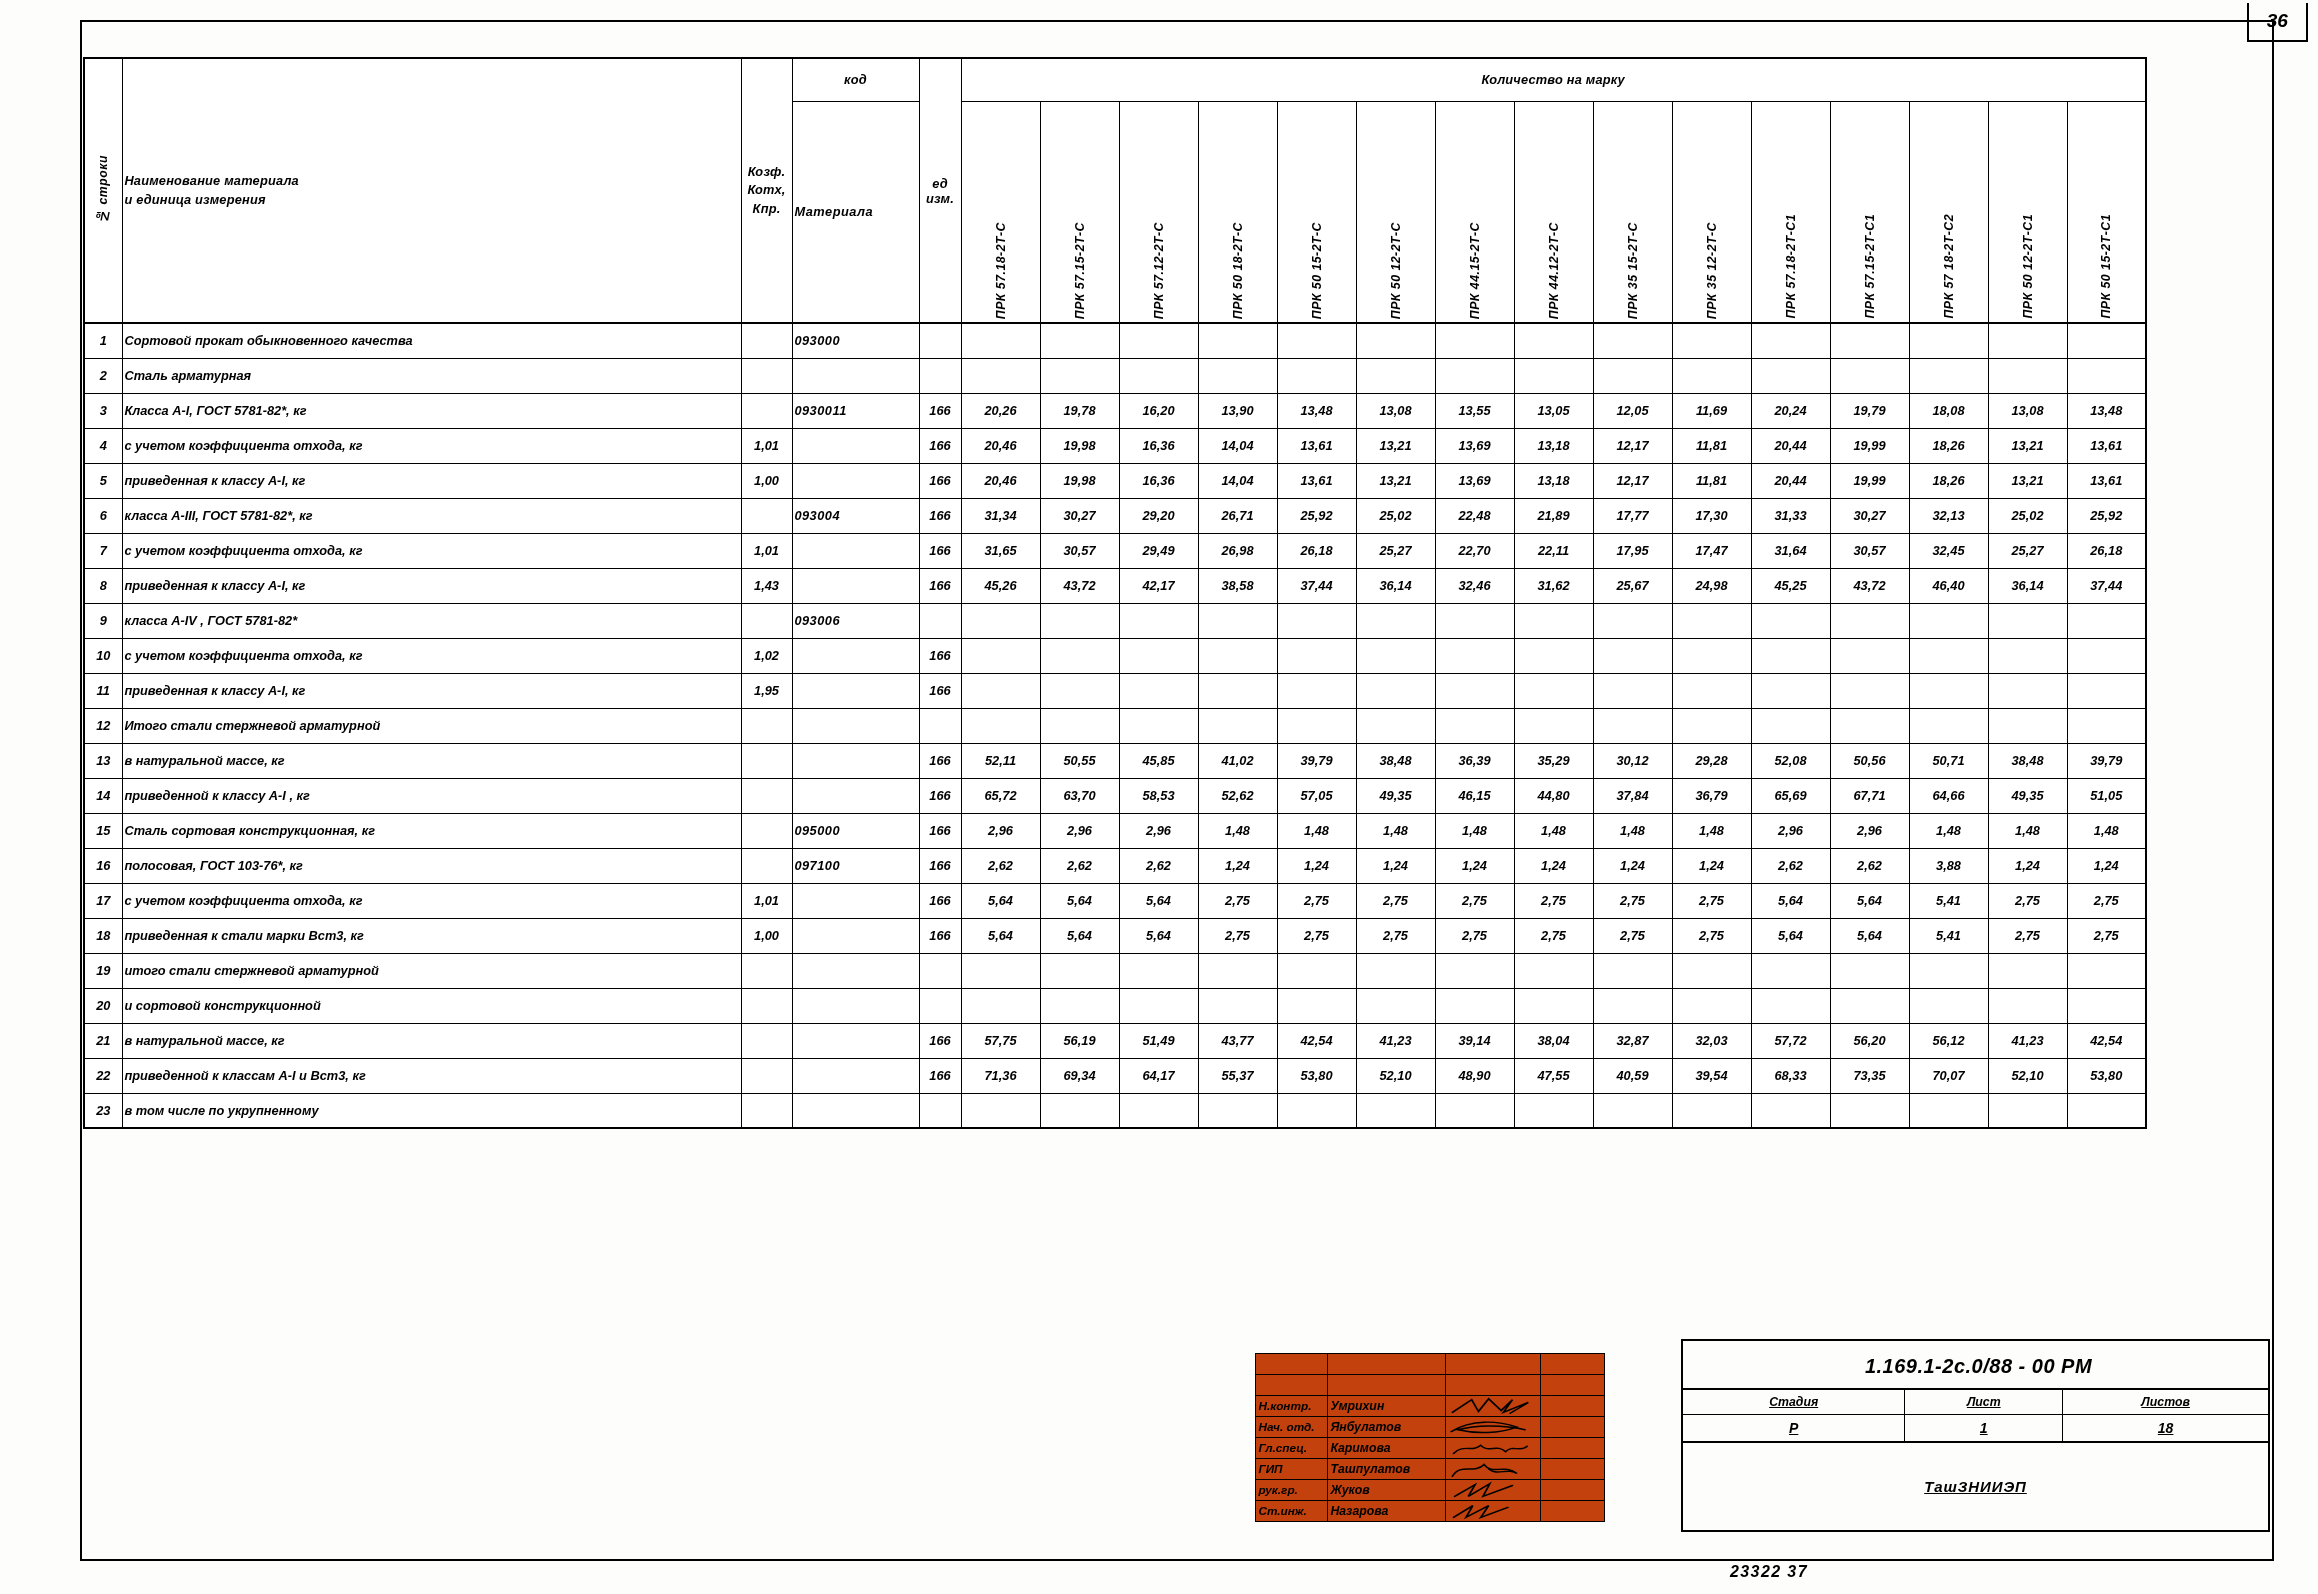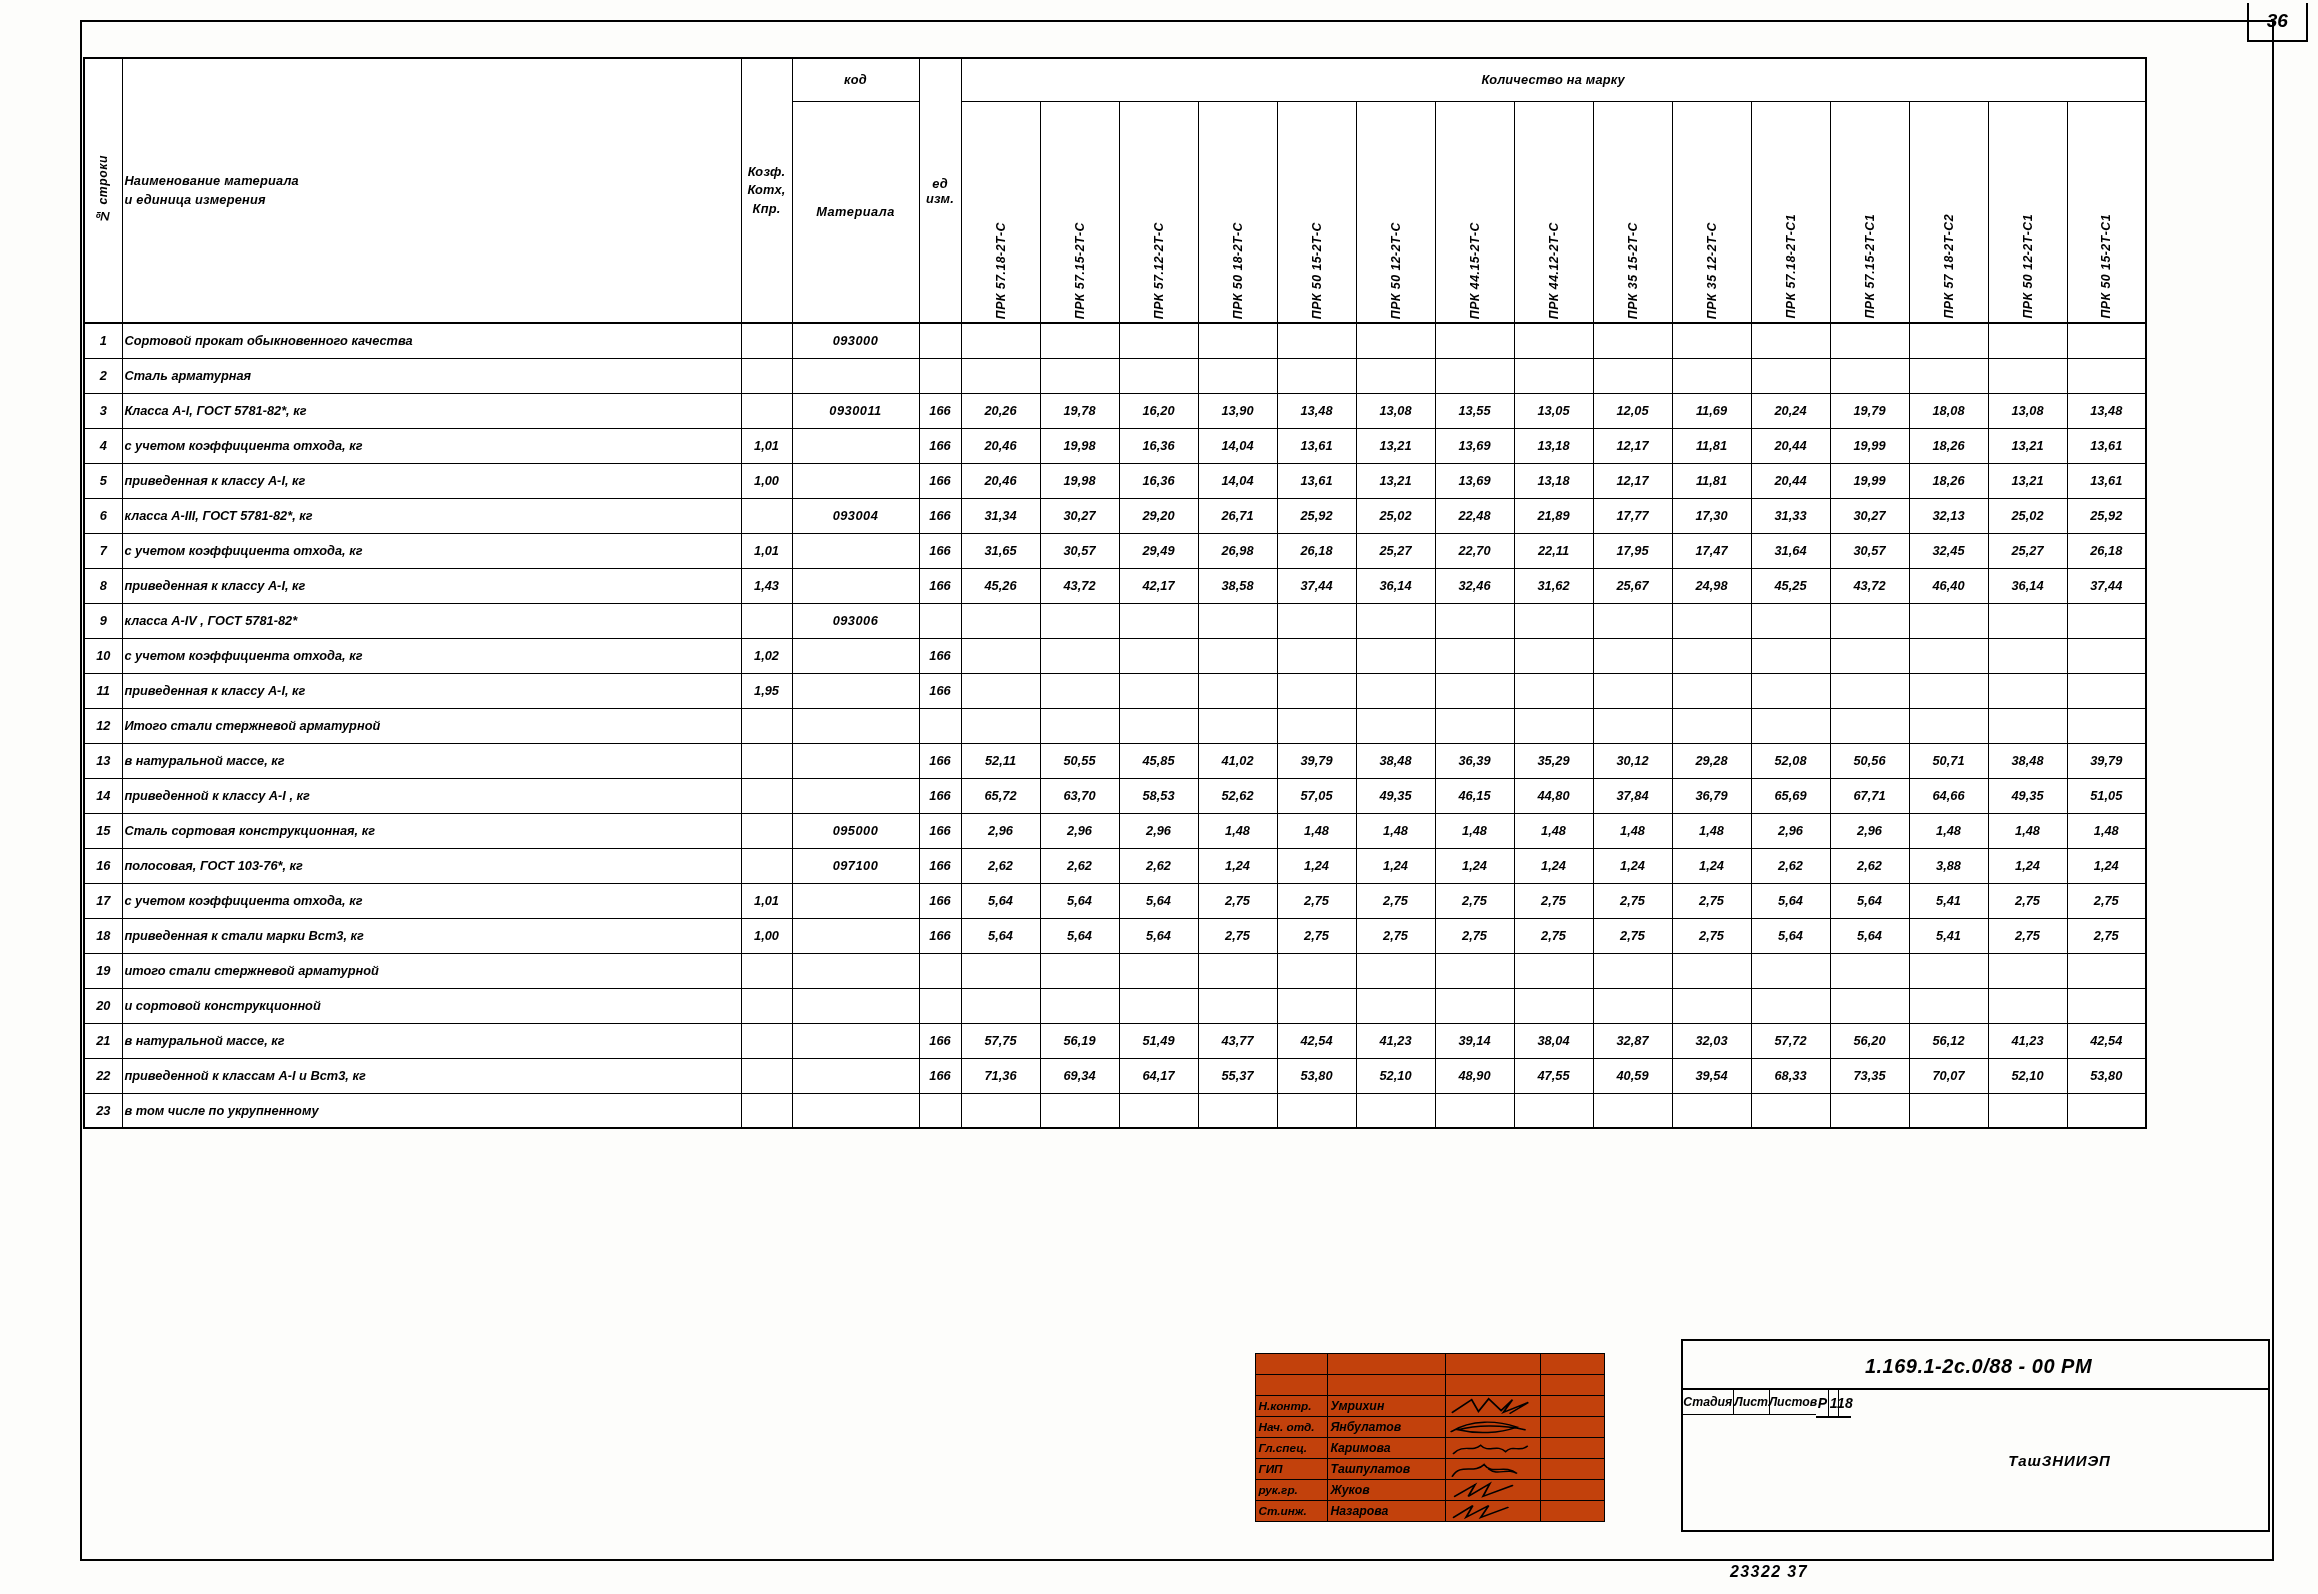--- a/index.html
+++ b/index.html
@@ -53,21 +53,21 @@
     display:inline-block;
     font-size:12.3px;
     letter-spacing:0.5px;
   }
   .vcell{height:222px;vertical-align:bottom;text-align:center;padding-bottom:4.7px;}
   .vcell-rows{height:222px;vertical-align:bottom;text-align:center;padding-bottom:2.8px;}
 
   td.rowno{width:38px;text-align:center;font-size:14px;}
   td.name{width:619px;text-align:left;font-size:14px;padding-left:6.6px;}
   td.koef{width:51px;text-align:center;font-size:13.2px;}
-  td.code{width:127px;text-align:center;font-size:13.7px;letter-spacing:0.5px;}
+  td.code{width:127px;text-align:left;font-size:13.7px;letter-spacing:0.5px;}
   td.ed{width:42px;text-align:center;font-size:12.8px;}
   td.val{width:79px;text-align:center;font-size:13.2px;}
   tr.body-row td{height:35px;}
 
   
   .titleblock{
     position:absolute;left:1255px;top:1353px;width:1014px;height:208px;
   }
   .tb-grid{
     position:absolute;left:0;top:0;
@@ -96,21 +96,21 @@
   }
   .lowerbox{
     position:absolute;left:426px;top:37px;width:589px;height:142px;
     border:2.4px solid #000;border-top:none;box-sizing:border-box;display:flex;
   }
   .titlename{
     width:284px;display:flex;flex-direction:column;align-items:center;justify-content:center;
     border-right:1.9px solid #000;box-sizing:border-box;
     font-style:italic;font-weight:bold;font-size:17px;line-height:2.1;
   }
-  .stageblock{flex:1;display:flex;flex-direction:row;}
+  .stageblock{flex:1;display:flex;flex-direction:column;text-decoration:underline;}
   .stage-hdr,.stage-val{display:flex;}
   .stage-hdr div,.stage-val div{
     border-right:1.4px solid #000;border-bottom:1.4px solid #000;
     display:flex;align-items:center;justify-content:center;
     font-style:italic;font-weight:bold;box-sizing:border-box;
   }
   .stage-hdr div{height:24.6px;font-size:12.3px;}
   .stage-val div{height:28px;font-size:14px;border-bottom-width:2.4px;}
   .c-stadia{width:38%;}
   .c-list{width:27%;}

